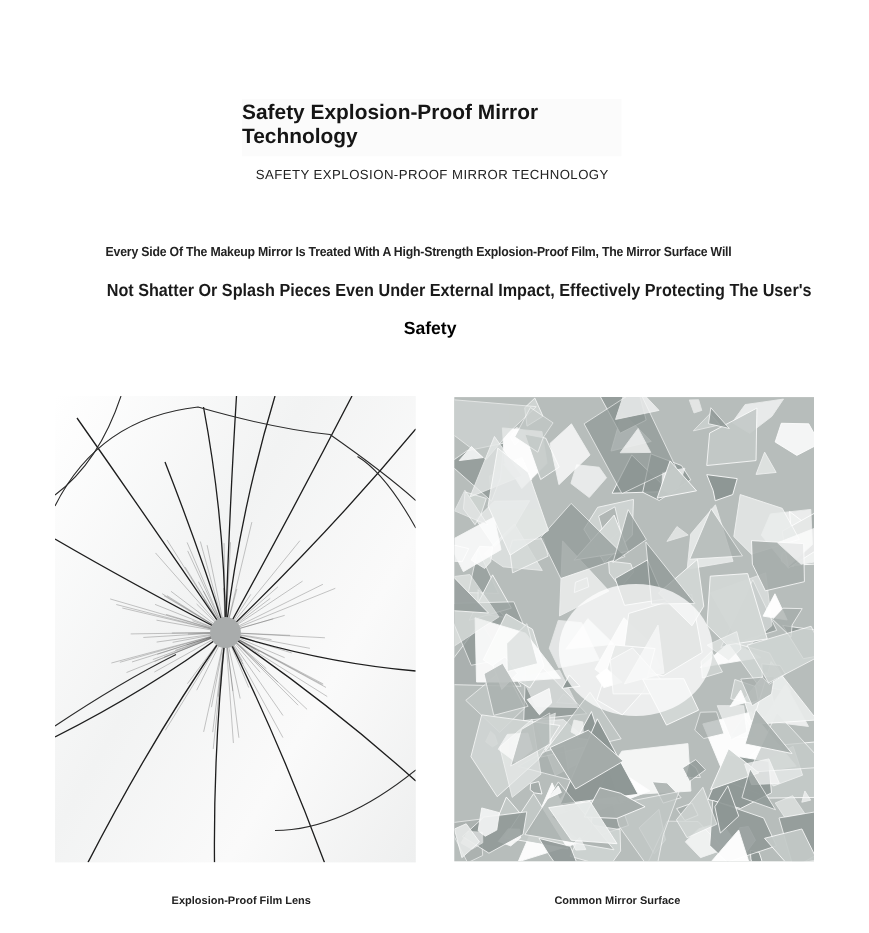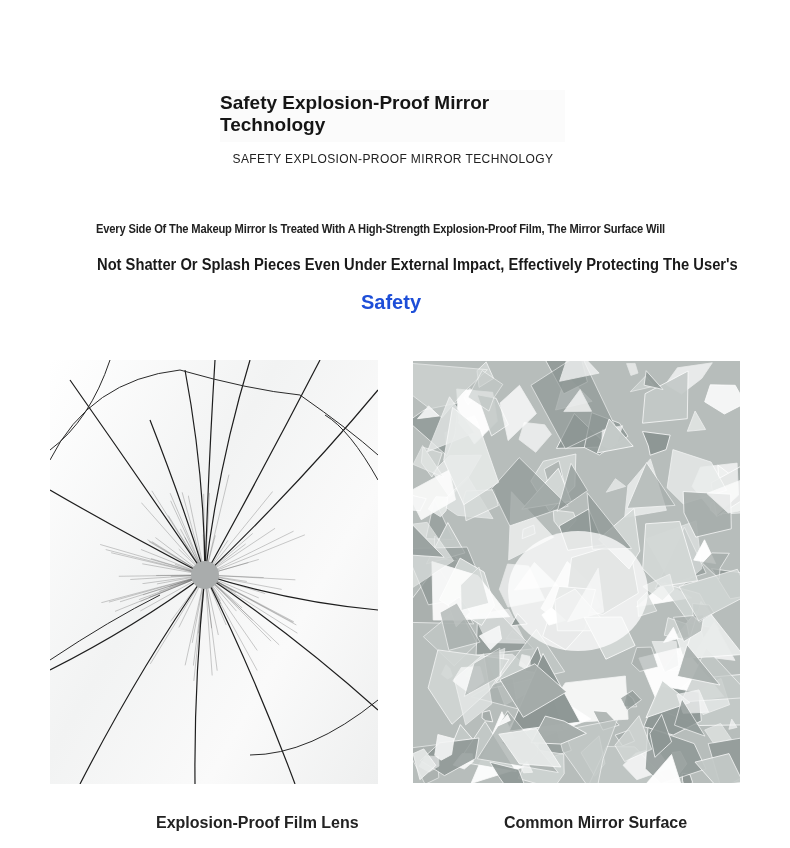--- a/index.html
+++ b/index.html
@@ -1,25 +1,25 @@
 <!DOCTYPE html>
 <html><head>
 <meta charset="utf-8">
 <style>
   html, body { margin: 0; padding: 0; background: #ffffff; }
   body { width: 790px; height: 848px; position: relative; overflow: hidden; font-family: "Liberation Sans", sans-serif; color: #111; }
   .title { position: absolute; left: 220px; top: 90px; width: 345px; font-size: 19px; font-weight: bold; line-height: 22px; color: #151515; background: #fbfbfb; padding: 2px 0 6px 0; }
   .subtitle { position: absolute; left: 0; width: 786px; top: 152px; text-align: center; font-size: 12px; letter-spacing: 0.4px; color: #222; }
   .desc1 { position: absolute; left: 96px; top: 222px; font-size: 12px; font-weight: bold; color: #222; letter-spacing: -0.2px; transform: scaleX(0.93); transform-origin: left; white-space: nowrap; }
   .desc2 { position: absolute; left: 97px; top: 256px; font-size: 16px; font-weight: bold; color: #1a1a1a; transform: scaleX(0.92); transform-origin: left; white-space: nowrap; }
-  .desc3 { position: absolute; left: 0; width: 782px; top: 291px; text-align: center; font-size: 20px; font-weight: bold; color: #1d4ed8; }
+  .desc3 { position: absolute; left: 0; width: 782px; top: 291px; text-align: center; font-size: 16px; font-weight: bold; color: #000000; }
   .photo { position: absolute; top: 360px; height: 424px; overflow: hidden; }
   .photo.left { left: 50px; width: 328px; background: linear-gradient(120deg, #ffffff 0%, #f2f3f3 40%, #fafafa 70%, #eeefef 100%); }
   .photo.right { left: 413px; width: 327px; top: 361px; height: 422px; background: #b7bdbb; }
-  .caption { position: absolute; top: 814px; font-size: 16px; font-weight: bold; color: #222; white-space: nowrap; }
+  .caption { position: absolute; top: 814px; font-size: 10px; font-weight: bold; color: #222; white-space: nowrap; }
   .caption.left { left: 156px; }
   .caption.right { left: 504px; }
   svg { display: block; }
 </style>
 </head>
 <body>
 
 <div class="title">Safety Explosion-Proof Mirror Technology</div>
 <div class="subtitle">SAFETY EXPLOSION-PROOF MIRROR TECHNOLOGY</div>
 

